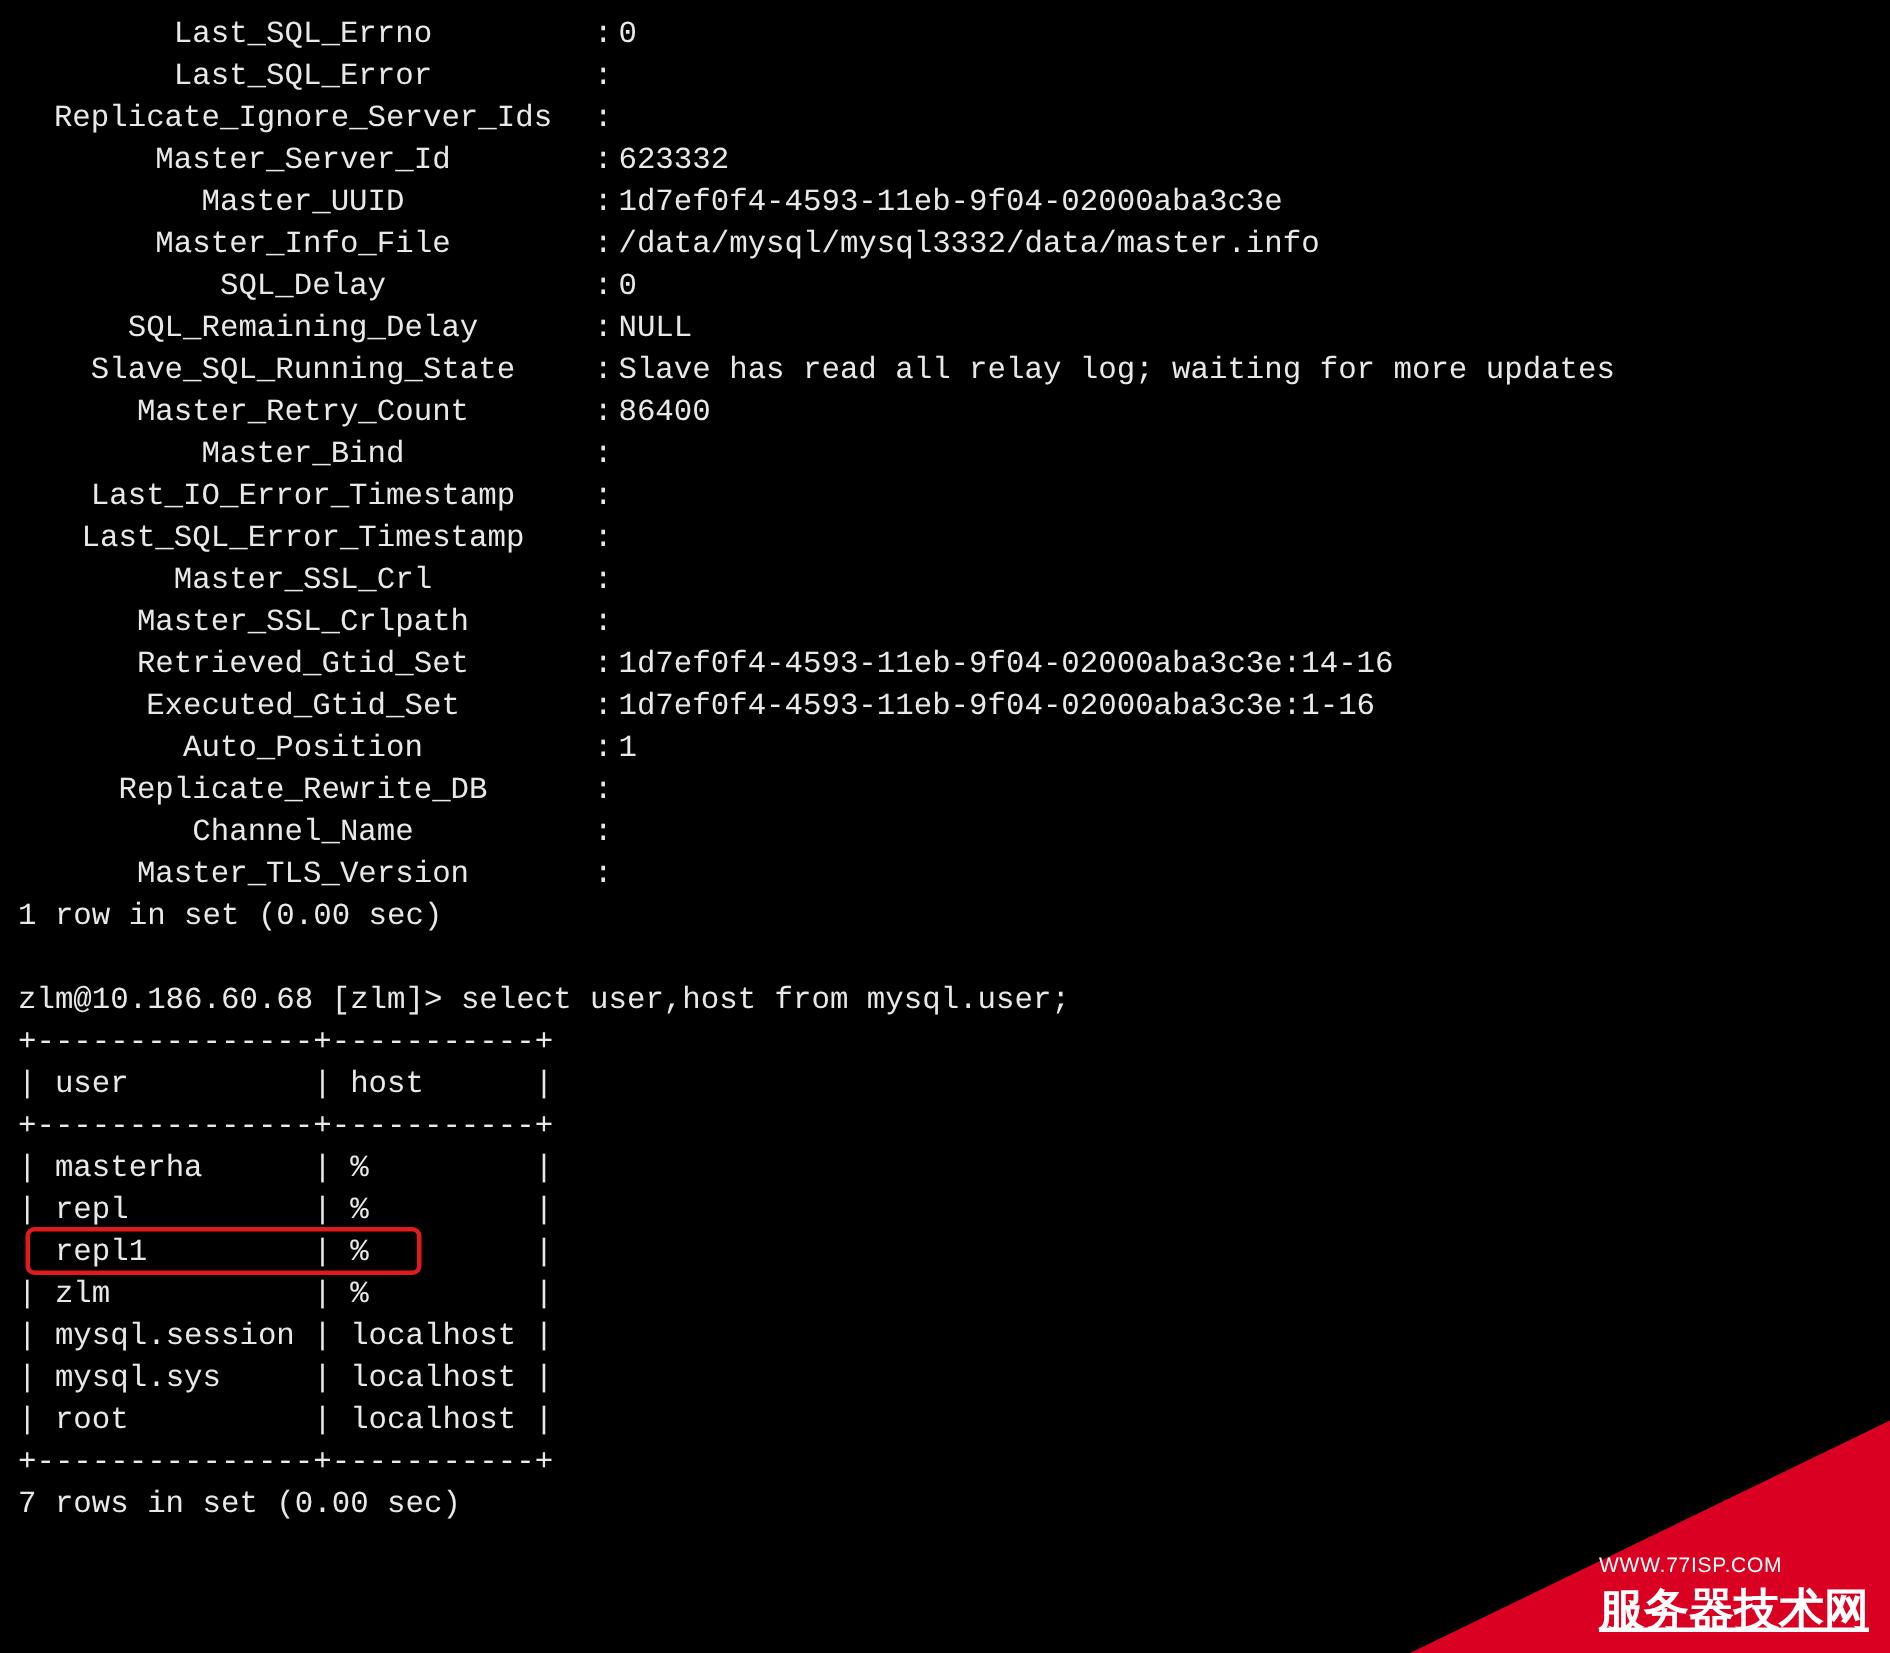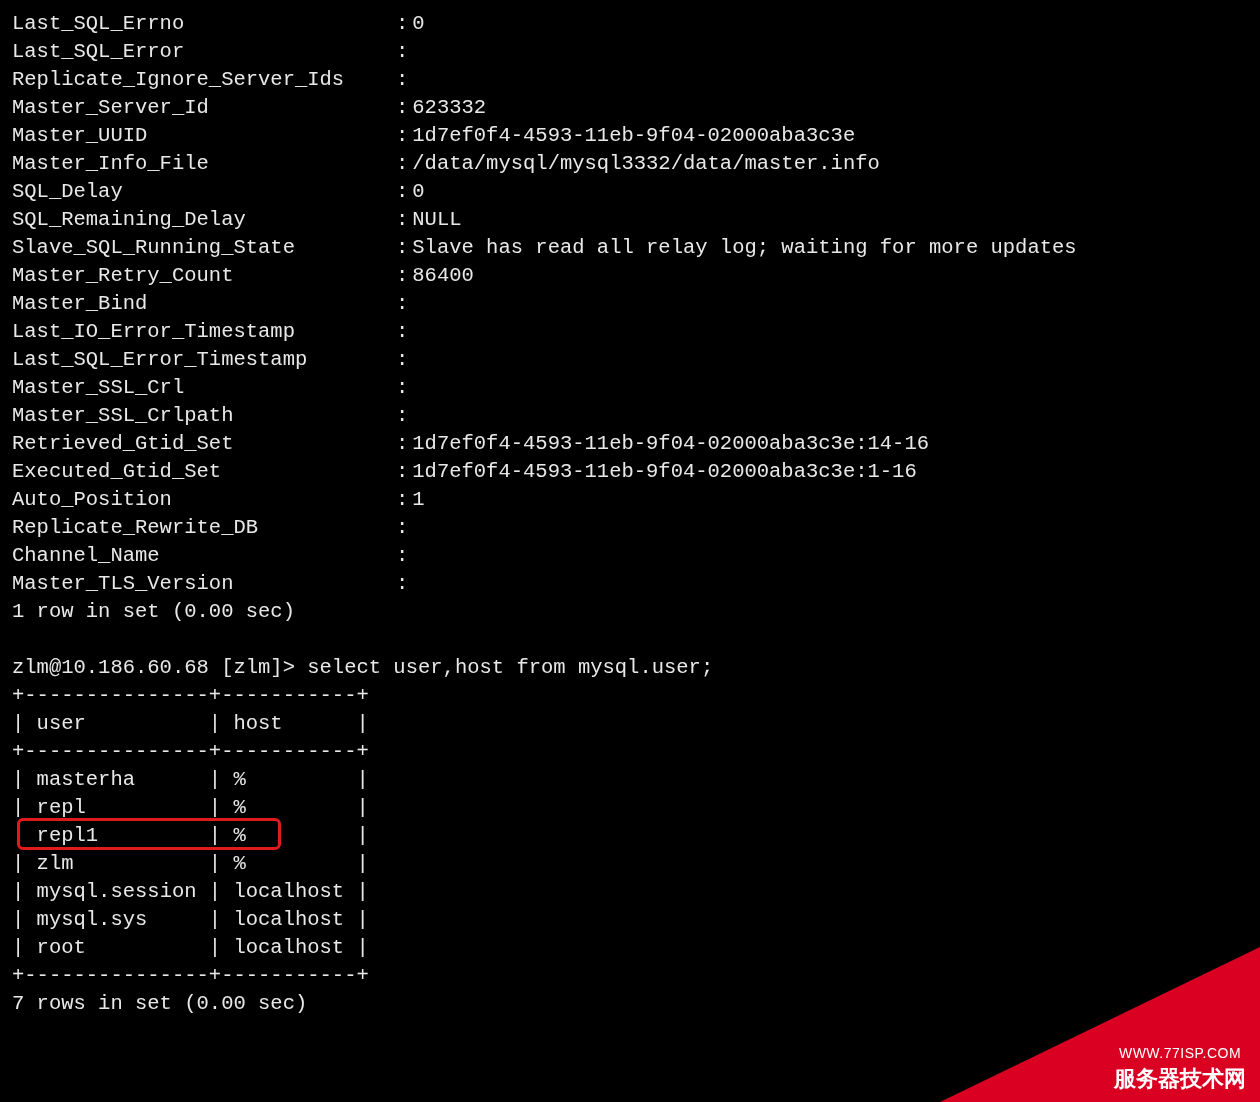--- a/index.html
+++ b/index.html
@@ -17,21 +17,21 @@
   }
   .terminal {
     position: absolute;
     top: 10px;
     left: 12px;
     white-space: pre;
   }
   .kv-row .label {
     display: inline-block;
     width: 380px;
-    text-align: left;
+    text-align: center;
   }
   .kv-row .sep {
     padding: 0 4px;
   }
   .kv-row .value {
     display: inline-block;
     text-align: left;
   }
   .highlight-box {
     position: absolute;
@@ -49,31 +49,32 @@
     border-left: 320px solid transparent;
     border-bottom: 155px solid #e60023;
     opacity: 0.95;
   }
   .watermark-text {
     position: absolute;
     right: 14px;
     bottom: 10px;
     color: #fff;
     font-family: "Microsoft YaHei", "Arial", sans-serif;
-    text-align: center;
+    text-align: left;
     line-height: 1.25;
   }
   .watermark-text .wm-url {
     font-size: 14px;
     letter-spacing: 0.5px;
     margin-bottom: 2px;
   }
   .watermark-text .wm-site {
-    font-size: 22px;
+    font-size: 30px;
     font-weight: 700;
+    text-decoration: underline;
   }
   .row-plain {
     display: block;
   }
   .user-cell {
     display: inline-block;
     width: 14ch;
     font-family: Liberation Mono, monospace;
   }
   .host-cell {

